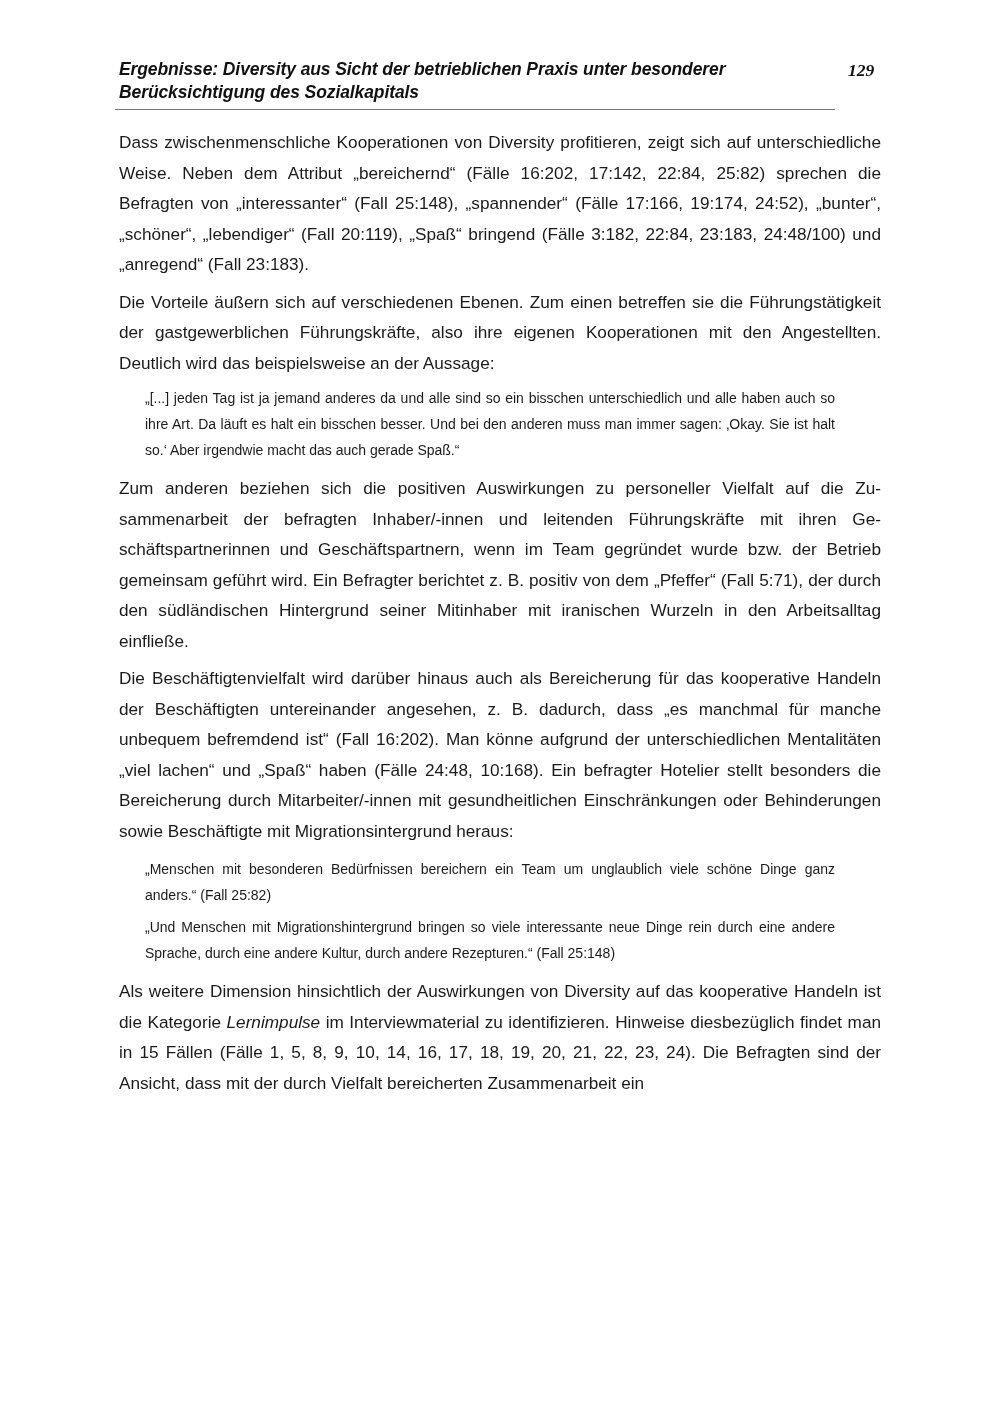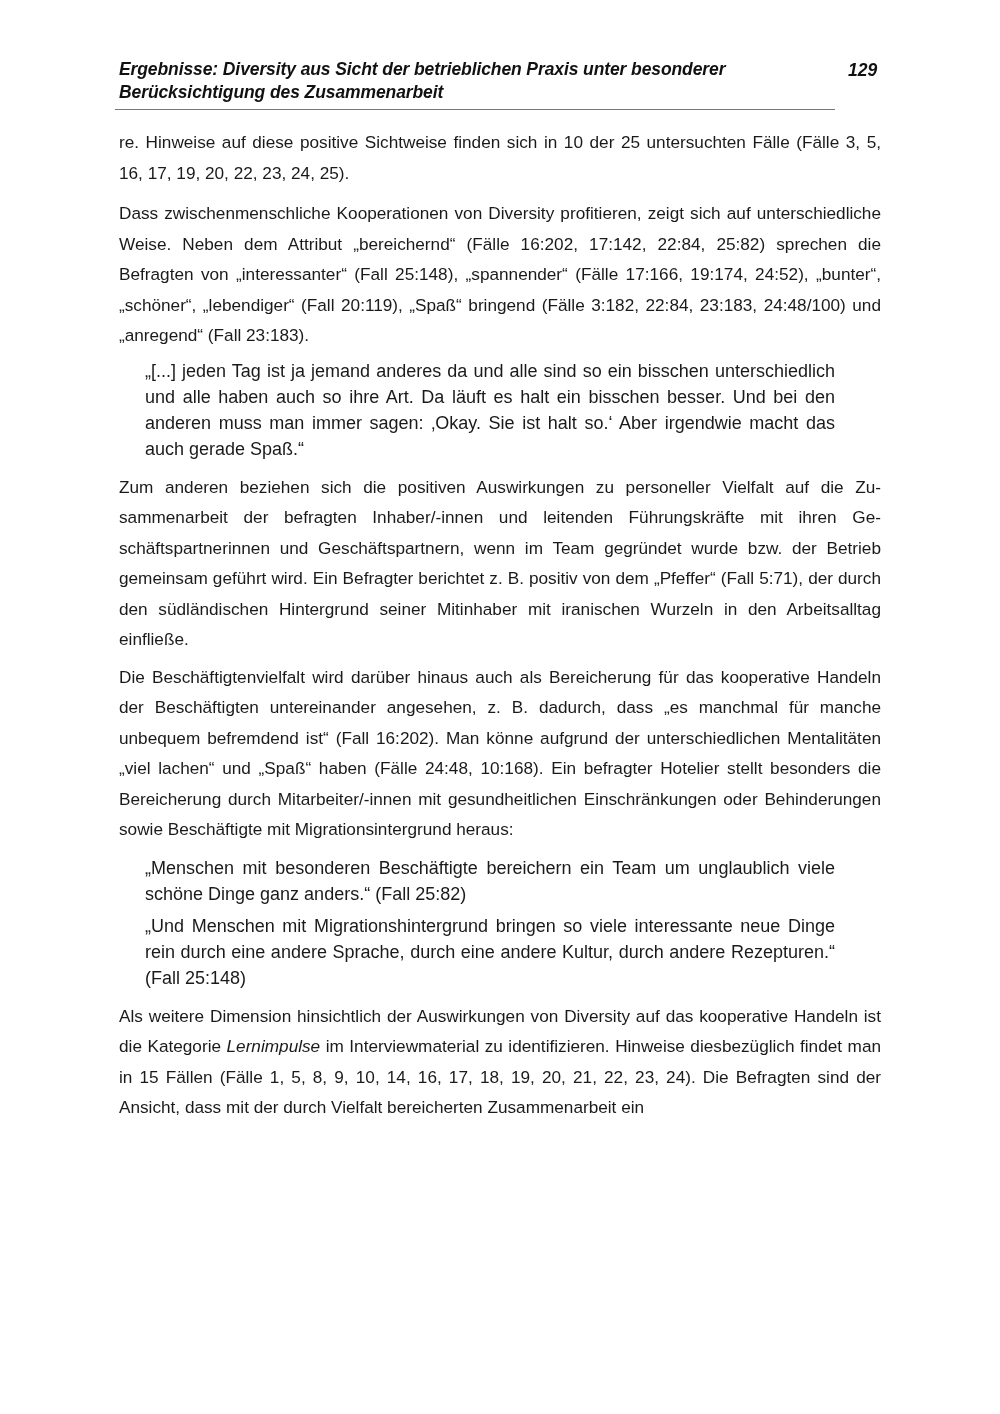--- a/index.html
+++ b/index.html
@@ -34,20 +34,21 @@
       letter-spacing: -0.1px;
     }
     .page-number {
       position: absolute;
       left: 848px;
       top: 60px;
       font-style: italic;
       font-weight: bold;
       font-size: 17.5px;
       color: #111;
+      font-family: Liberation Serif, serif;
     }
     .head-rule {
       position: absolute;
       left: 115px;
       top: 109px;
       width: 720px;
       height: 0;
       border-top: 1px solid #777;
     }
     .body {
@@ -62,21 +63,21 @@
       line-height: 30.5px;
       text-align: justify;
       hyphens: manual;
     }
     p.para.first {
       margin-bottom: 10px;
     }
     .quote {
       margin: 8px 0 8px 26px;
       width: 690px;
-      font-size: 18px;
+      font-size: 14px;
       line-height: 26px;
       text-align: justify;
     }
     .quote.q1 {
       margin-top: 6px;
       margin-bottom: 10px;
     }
     .quote.q2 {
       margin-top: 10px;
       margin-bottom: 6px;
@@ -91,34 +92,34 @@
     }
     .line { display: block; }
   </style>
 </head>
 <body>
 
 <div class="page">
 
   <div class="running-head">
     <span class="line">Ergebnisse: Diversity aus Sicht der betrieblichen Praxis unter besonderer</span>
-    <span class="line">Berücksichtigung des Zusammenarbeit</span>
+    <span class="line">Berücksichtigung des Sozialkapitals</span>
   </div>
   <div class="page-number">129</div>
   <div class="head-rule"></div>
 
   <div class="body">
-    <p class="para first">re. Hinweise auf diese positive Sichtweise finden sich in 10 der 25 untersuchten Fälle (Fälle 3, 5, 16, 17, 19, 20, 22, 23, 24, 25).</p>
     <p class="para">Dass zwischenmenschliche Kooperationen von Diversity profitieren, zeigt sich auf unter­schiedliche Weise. Neben dem Attribut „bereichernd“ (Fälle 16:202, 17:142, 22:84, 25:82) sprechen die Befragten von „interessanter“ (Fall 25:148), „spannender“ (Fälle 17:166, 19:174, 24:52), „bunter“, „schöner“, „lebendiger“ (Fall 20:119), „Spaß“ bringend (Fälle 3:182, 22:84, 23:183, 24:48/100) und „anregend“ (Fall 23:183).</p>
+    <p class="para">Die Vorteile äußern sich auf verschiedenen Ebenen. Zum einen betreffen sie die Führungstä­tigkeit der gastgewerblichen Führungskräfte, also ihre eigenen Kooperationen mit den Ange­stellten. Deutlich wird das beispielsweise an der Aussage:</p>
 
     <div class="quote q1">
       <span>„[...] jeden Tag ist ja jemand anderes da und alle sind so ein bisschen unterschiedlich und al­le haben auch so ihre Art. Da läuft es halt ein bisschen besser. Und bei den anderen muss man immer sagen: ‚Okay. Sie ist halt so.‘ Aber irgendwie macht das auch gerade Spaß.“</span>
     </div>
 
     <p class="para">Zum anderen beziehen sich die positiven Auswirkungen zu personeller Vielfalt auf die Zu­sammenarbeit der befragten Inhaber/-innen und leitenden Führungskräfte mit ihren Ge­schäftspartnerinnen und Geschäftspartnern, wenn im Team gegründet wurde bzw. der Be­trieb gemeinsam geführt wird. Ein Befragter berichtet z. B. positiv von dem „Pfeffer“ (Fall 5:71), der durch den südländischen Hintergrund seiner Mitinhaber mit iranischen Wurzeln in den Arbeitsalltag einfließe.</p>
     <p class="para">Die Beschäftigtenvielfalt wird darüber hinaus auch als Bereicherung für das kooperative Handeln der Beschäftigten untereinander angesehen, z. B. dadurch, dass „es manchmal für manche unbequem befremdend ist“ (Fall 16:202). Man könne aufgrund der unterschiedlichen Mentalitäten „viel lachen“ und „Spaß“ haben (Fälle 24:48, 10:168). Ein befragter Hotelier stellt besonders die Bereicherung durch Mitarbeiter/-innen mit gesundheitlichen Einschrän­kungen oder Behinderungen sowie Beschäftigte mit Migrationsintergrund heraus:</p>
 
-    <div class="quote q2">„Menschen mit besonderen Beschäftigte bereichern ein Team um unglaublich viele schöne Dinge ganz anders.“ (Fall 25:82)</div>
+    <div class="quote q2">„Menschen mit besonderen Bedürfnissen bereichern ein Team um unglaublich viele schöne Dinge ganz anders.“ (Fall 25:82)</div>
     <div class="quote q3">„Und Menschen mit Migrationshintergrund bringen so viele interessante neue Dinge rein durch eine andere Sprache, durch eine andere Kultur, durch andere Rezepturen.“ (Fall 25:148)</div>
 
     <p class="para"><span>Als weitere Dimension hinsichtlich der Auswirkungen von Diversity auf das kooperative Han­deln ist die Kategorie </span><span class="em-term">Lernimpulse</span><span> im Interviewmaterial zu identifizieren. Hinweise diesbe­züglich findet man in 15 Fällen (Fälle 1, 5, 8, 9, 10, 14, 16, 17, 18, 19, 20, 21, 22, 23, 24). Die Befragten sind der Ansicht, dass mit der durch Vielfalt bereicherten Zusammenarbeit ein</span></p>
   </div>
 </div>
 
 </body></html>

